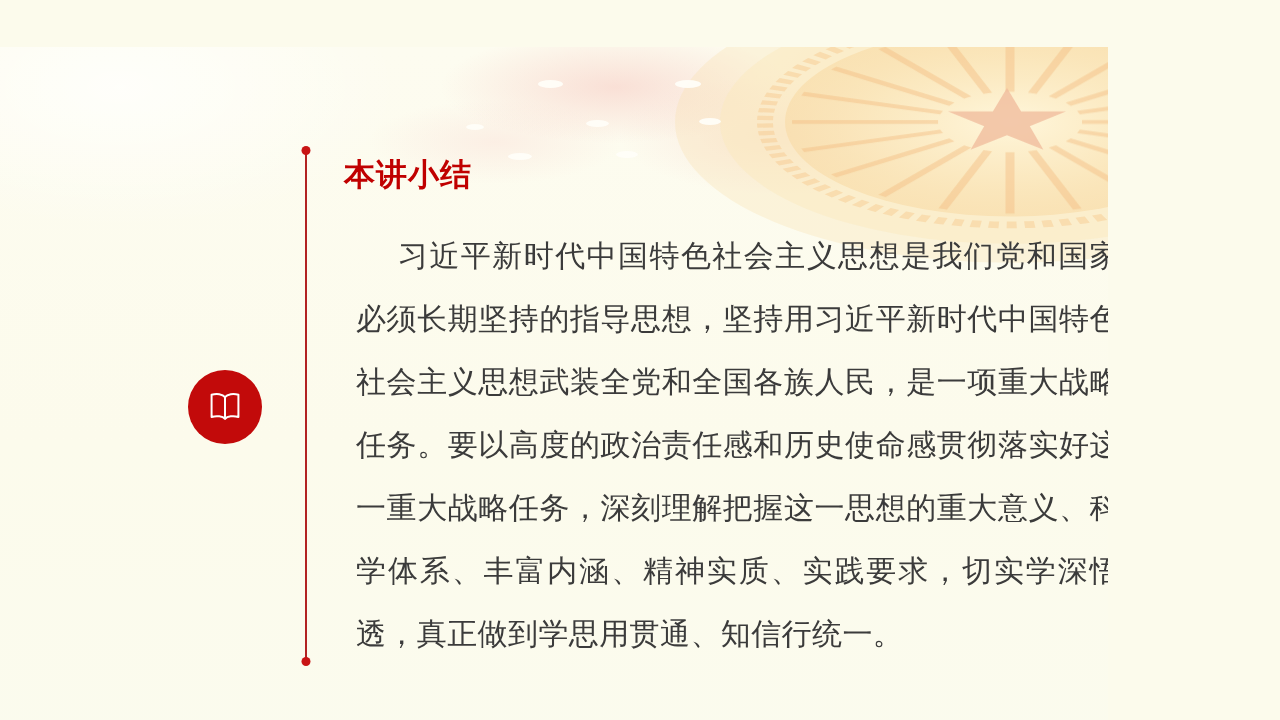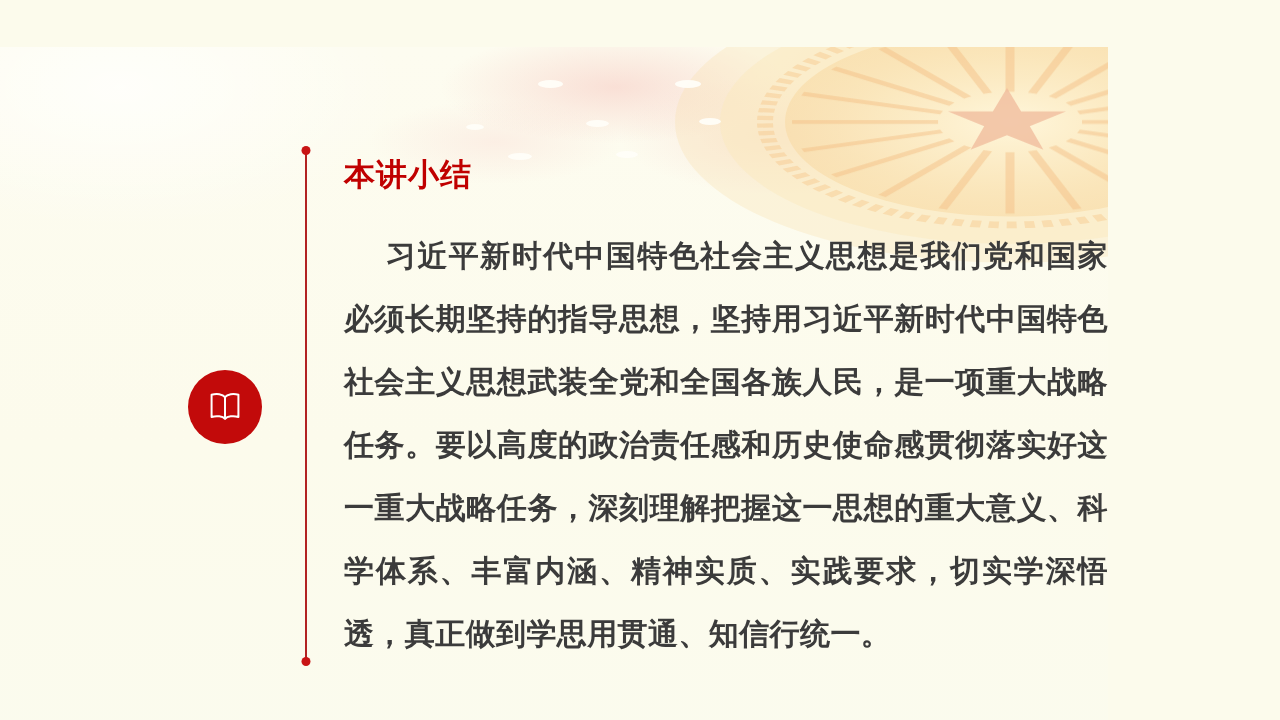--- a/index.html
+++ b/index.html
@@ -37,23 +37,23 @@
     position:absolute;left:188px;top:323px;width:74px;height:74px;border-radius:50%;
     background:#c20a0a;display:flex;align-items:center;justify-content:center;
   }
   .book-badge svg{width:46px;height:46px;}
   
   .title{
     position:absolute;left:344px;top:108px;margin:0;
     font-size:31px;line-height:40px;font-weight:700;color:#c00000;letter-spacing:1px;
   }
   .body-text{
-    position:absolute;left:344px;top:177px;width:764px;margin:0;
+    position:absolute;left:356px;top:177px;width:764px;margin:0;
     font-size:30px;line-height:63px;color:#3b3b3b;letter-spacing:.4px;
-    text-indent:42px;text-align:justify;font-weight:700;
+    text-indent:42px;text-align:justify;font-weight:400;
   }
 </style>
 </head>
 <body>
 
 <div class="slide">
 
   <div class="clouds"></div>
 
   <svg class="emblem-svg" viewBox="0 0 720 340" aria-hidden="true">

